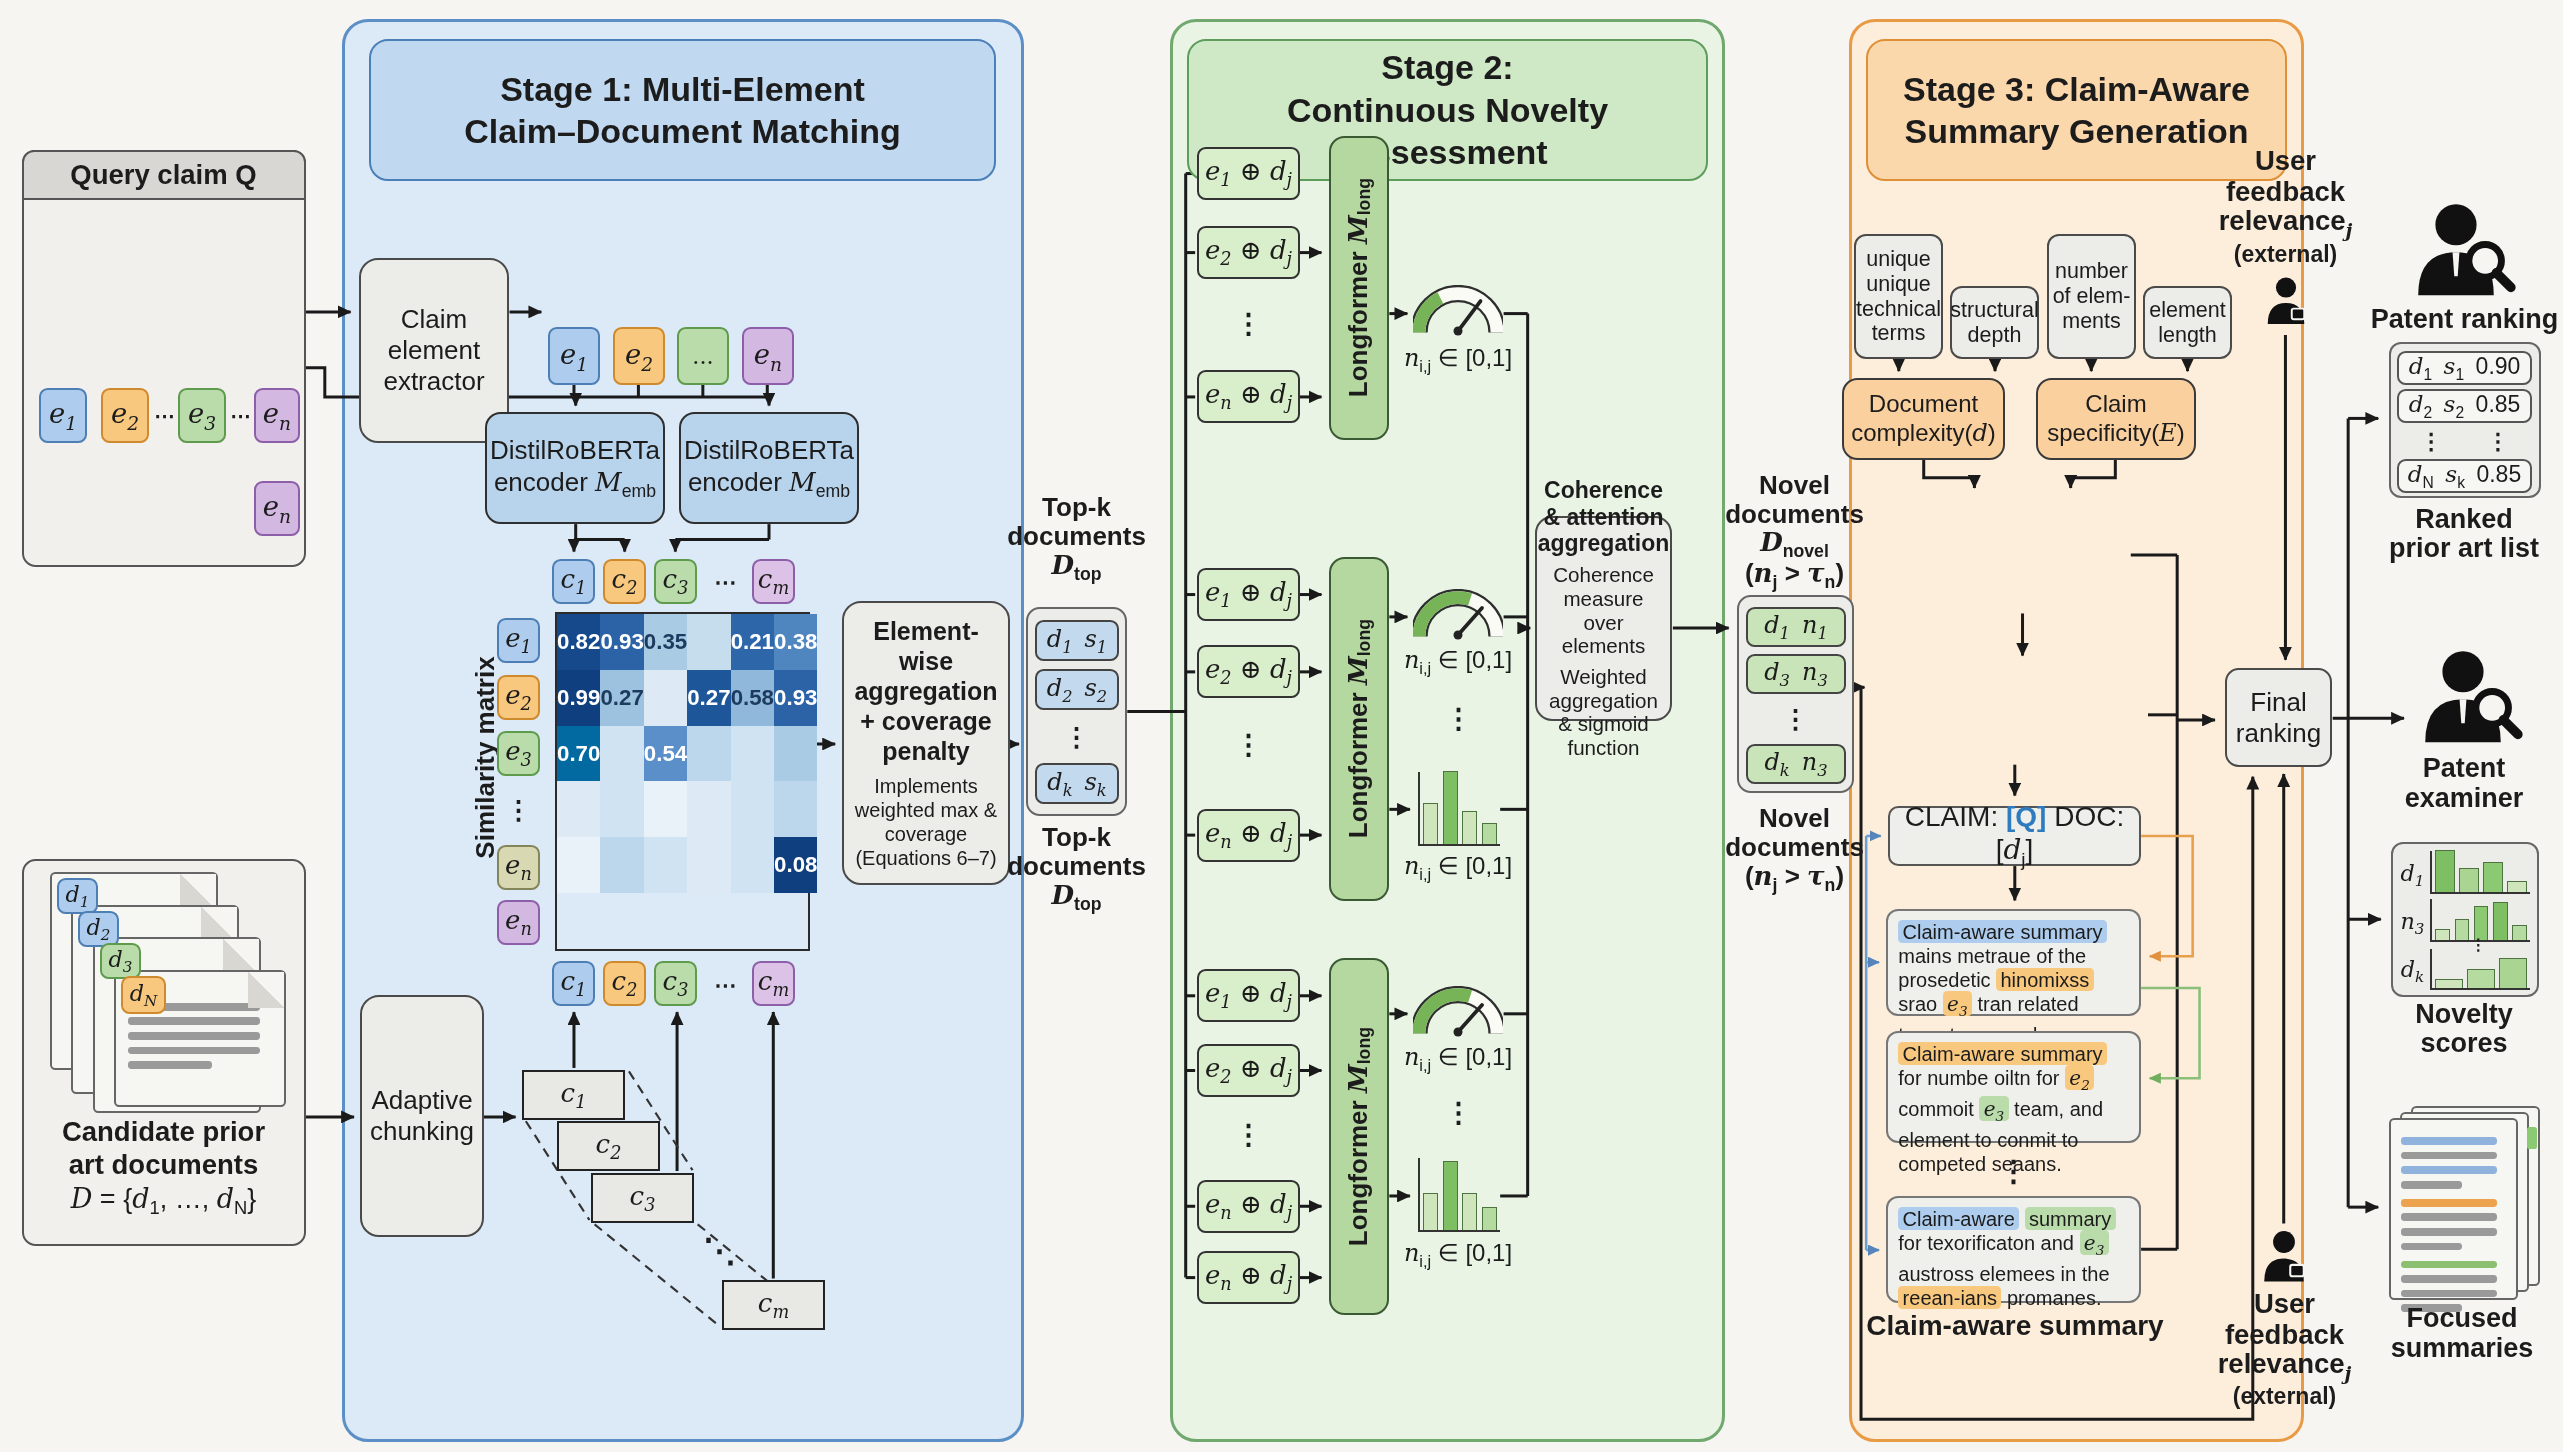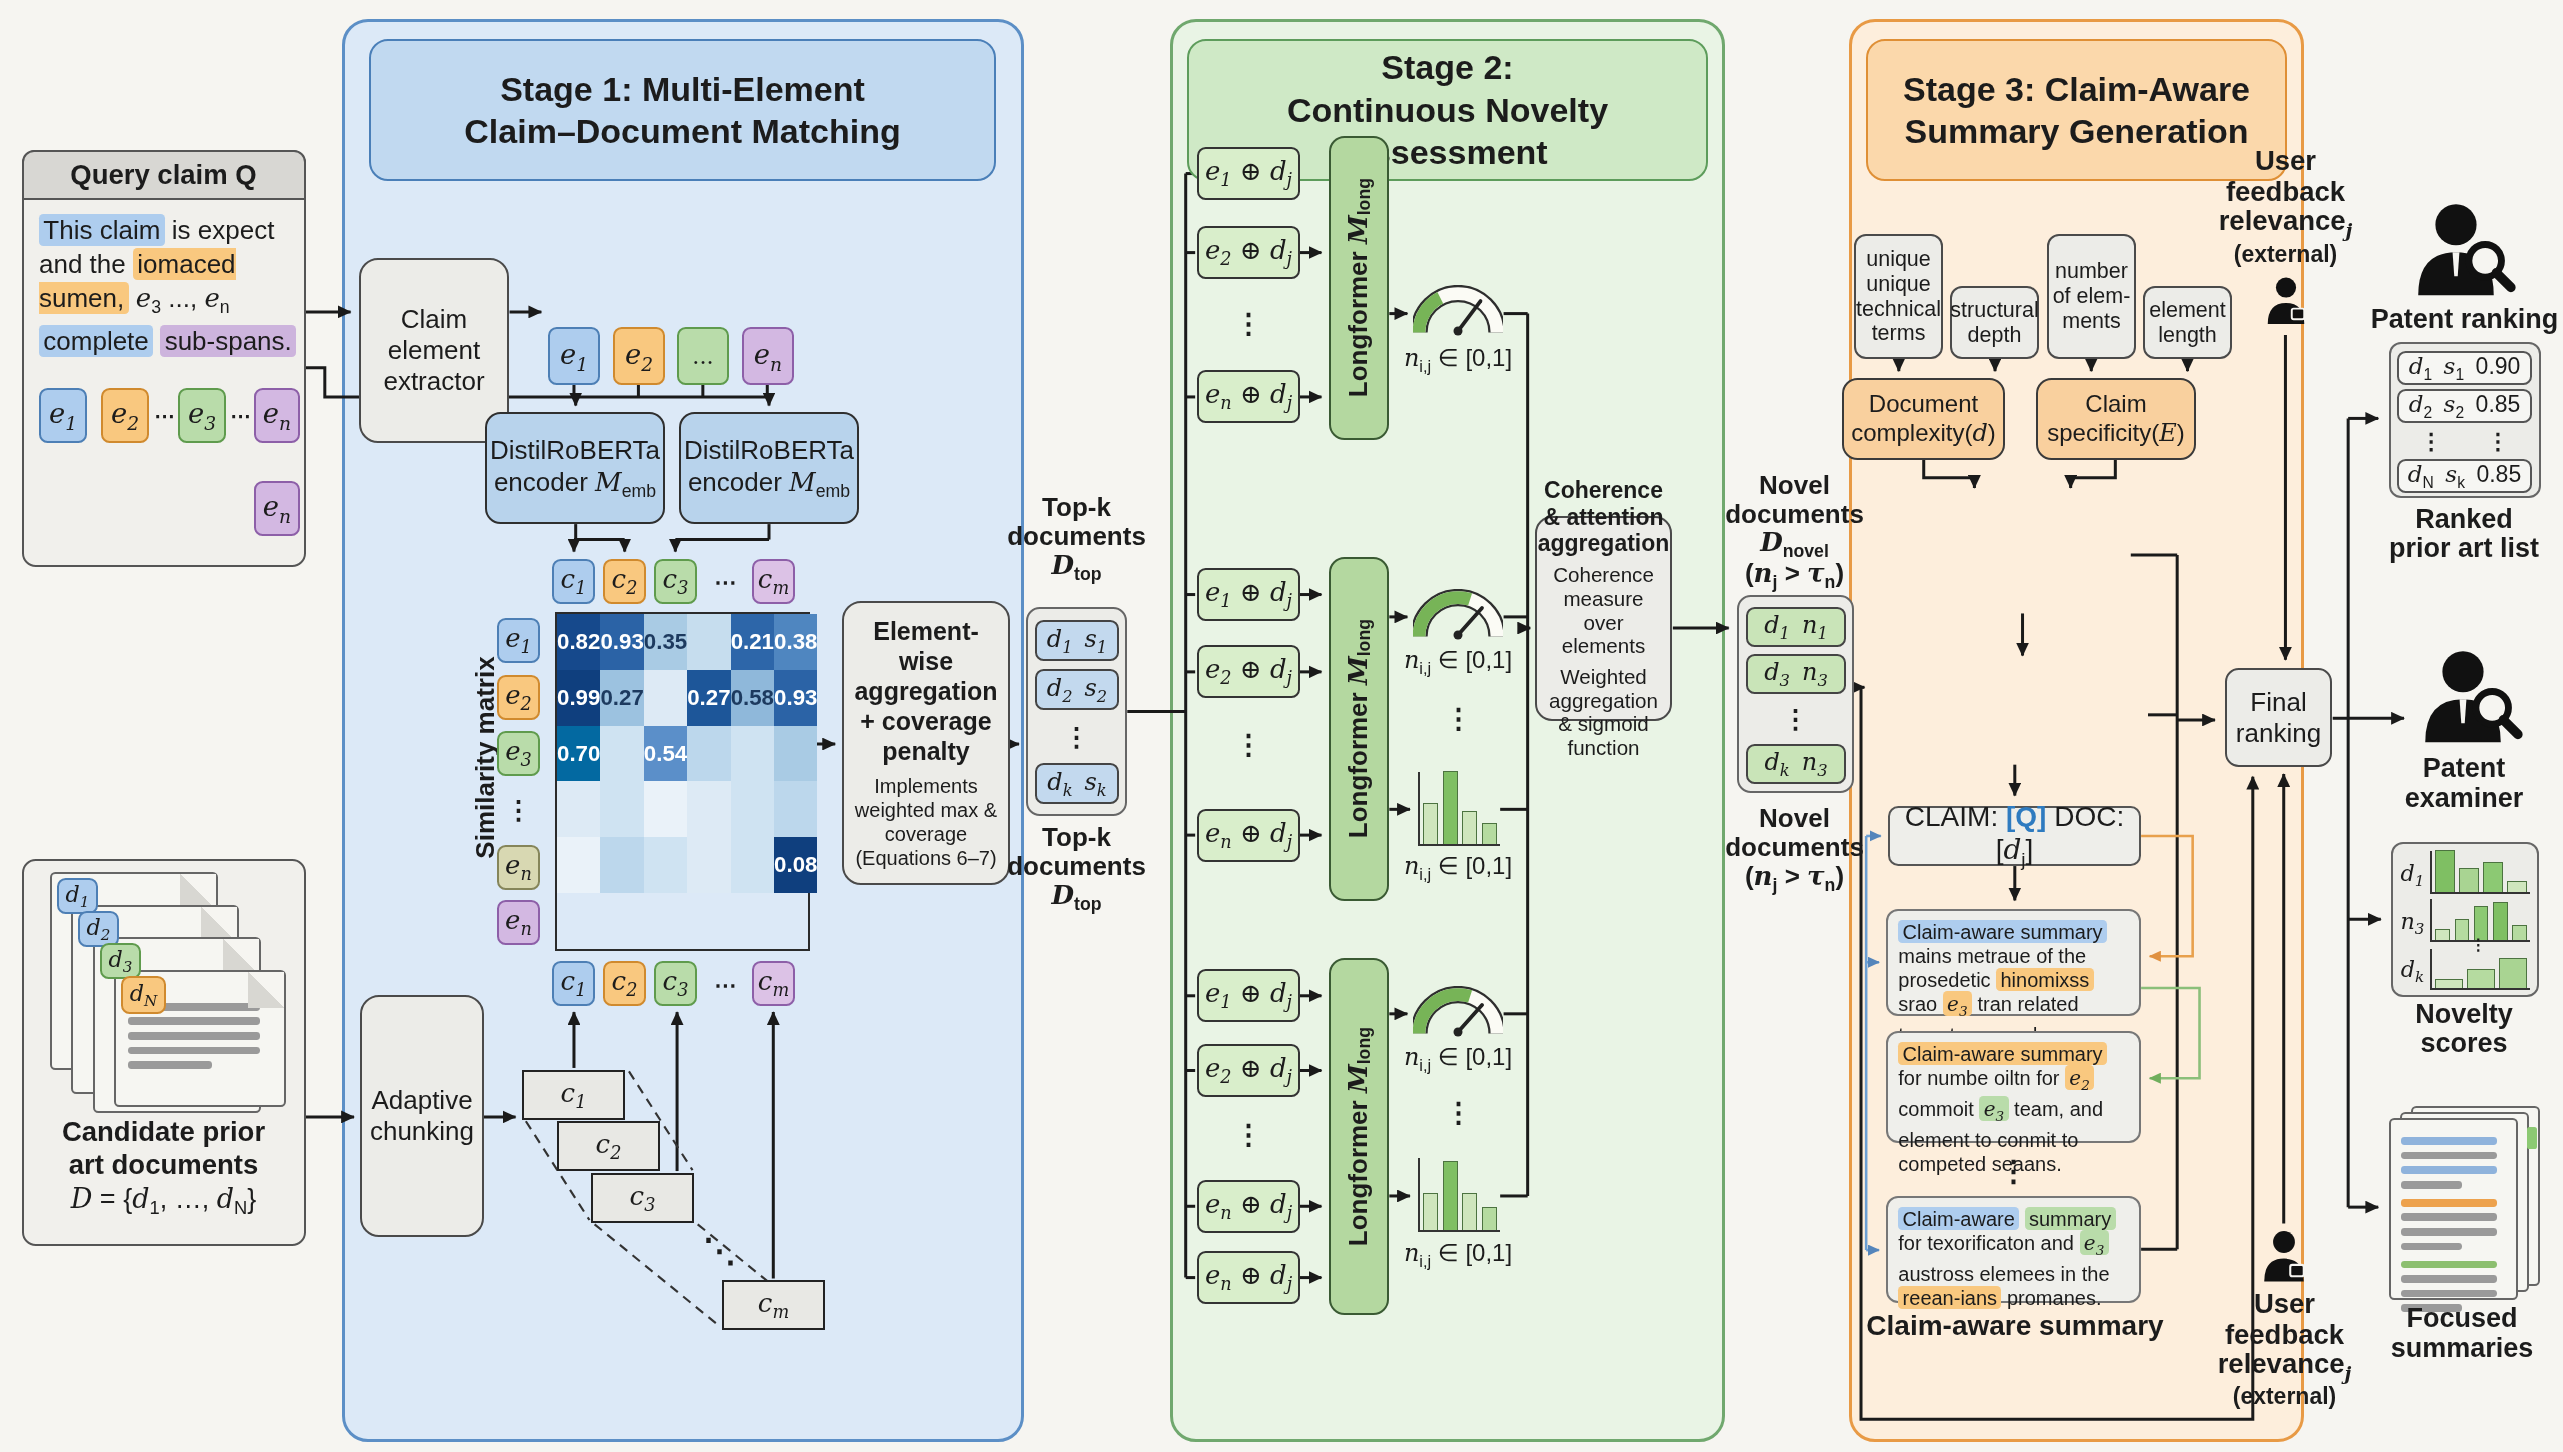--- a/index.html
+++ b/index.html
@@ -197,21 +197,20 @@
       <span>Stage 2:<br>Continuous Novelty Assessment</span>
     </div>
   <div class="abs pill z2" style="left:1866px;top:39px;width:421px;height:142px;background:#fbd8ab;border-color:#df8f35;">
       <span>Stage 3: Claim-Aware<br>Summary Generation</span>
     </div>
 
   <div class="abs z2" style="left:21.5px;top:150px;width:284px;height:417px;background:#f1f0ec;border:2.6px solid #555;border-radius:13.7px;"></div>
   <div class="abs txt z2" style="left:21.5px;top:150px;width:284px;height:50px;background:#d8d7d3;border:2.6px solid #555;border-radius:12px 12px 0 0;font-weight:bold;font-size:27.5px;">
       <span>Query claim Q</span>
     </div>
-  <div class="abs z2" style="left:39px;top:213px;width:258px;font-size:26px;line-height:34px;"><span class="hl hb">This claim</span> is expect and the <span class="hl ho">iomaced sumen,</span> <i>e</i><sub>3</sub> ..., <i>e</i><sub>n</sub> <span class="hl hb">complete</span> <span class="hl hp">sub-spans.</span></div>
   <div class="abs chip c-blue z2" style="left:39px;top:388px;width:48px;height:55px;">
       <span>e<sub>1</sub></span>
     </div>
   <div class="abs chip c-orange z2" style="left:101px;top:388px;width:48px;height:55px;">
       <span>e<sub>2</sub></span>
     </div>
   <div class="abs txt z2" style="left:150px;top:397px;width:29px;height:38px;font-size:20.6px;font-weight:bold;">
       <span>⋯</span>
     </div>
   <div class="abs chip c-green z2" style="left:178px;top:388px;width:48px;height:55px;">

